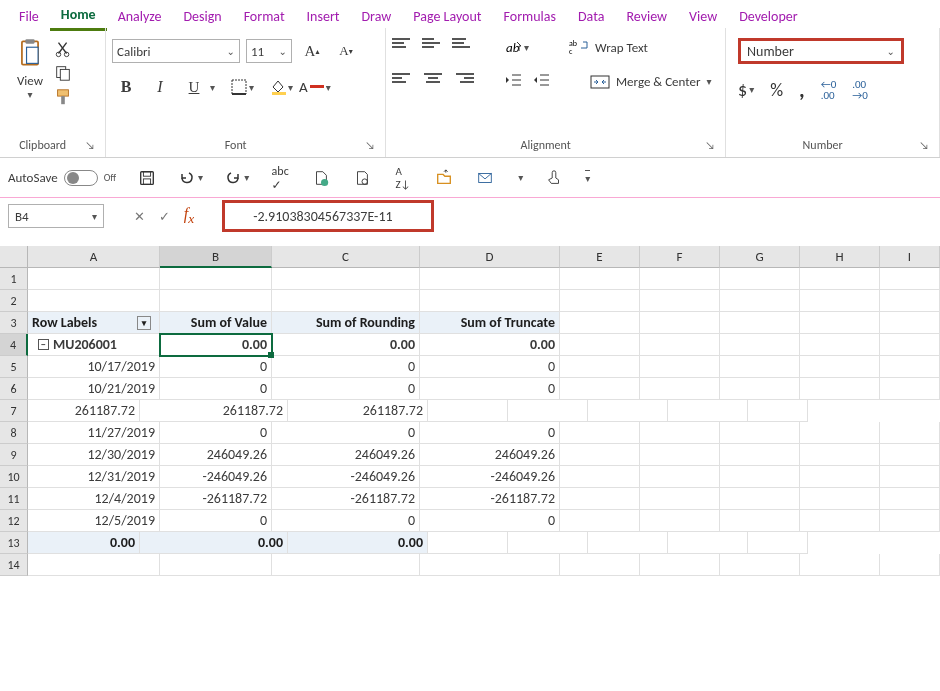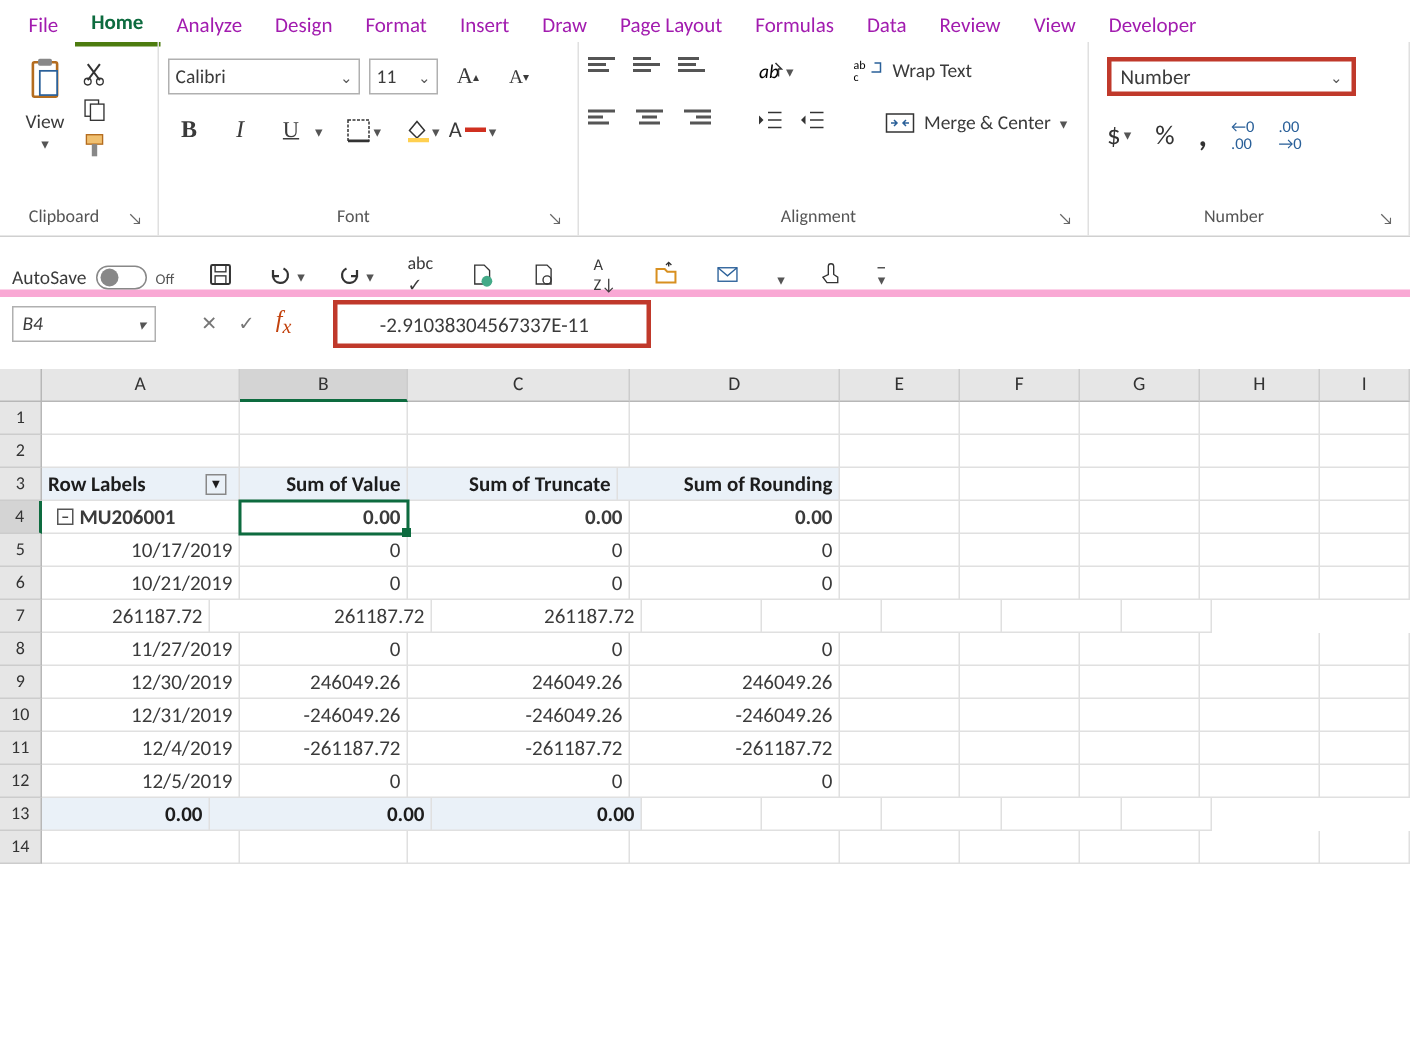--- a/index.html
+++ b/index.html
@@ -42,31 +42,31 @@
   .bar { height:2px; background:#555; }
   .wrap-merge-item { display:flex; align-items:center; gap:6px; cursor:pointer;}
   
   .number-group { flex:1; }
   .number-body { padding:4px 6px 0 6px; }
   .num-format-box { width:166px; height:26px; border:3px solid #c0392b; display:flex; align-items:center; justify-content:space-between; padding:0 6px; font-size:14px; margin-bottom:12px;}
   .num-row { display:flex; gap:16px; align-items:center; font-size:18px; color:#333;}
   .num-row .decbtn { font-size:11px; display:flex; flex-direction:column; line-height:1; color:#2a6099;}
   
   
-  .qat { display:flex; align-items:flex-end; height:40px; padding:0 8px; gap:21px; border-bottom:5px solid #f9a8d4; }
+  .qat { display:flex; align-items:center; height:40px; padding:0 8px; gap:21px; border-bottom:1px solid #f9a8d4; }
   .autosave { display:flex; align-items:center; gap:6px; font-size:13px; }
   .toggle { width:34px; height:16px; border:1px solid #888; border-radius:8px; position:relative;}
   .toggle-knob { width:12px; height:12px; border-radius:50%; background:#888; position:absolute; top:1px; left:2px;}
   .qat-ic { width:20px; height:20px; display:flex; align-items:center; justify-content:center; cursor:pointer;}
   .qat-ic svg { width:18px; height:18px; }
   .qat-split { display:flex; align-items:center; gap:2px; }
   
   
   .formula-area { display:flex; align-items:center; height:48px; padding:0 8px 12px 8px; gap:0; background:#fff;}
-  .name-box { width:96px; height:24px; border:1px solid #b0b0b0; display:flex; align-items:center; justify-content:space-between; padding:0 6px; margin-right:30px;font-style:italic;}
+  .name-box { width:96px; height:24px; border:1px solid #b0b0b0; display:flex; align-items:center; justify-content:space-between; padding:0 6px; margin-right:30px;}
   .fx-btns { display:flex; gap:14px; align-items:center; color:#767676; }
   .fx-btns .fx { font-style:italic; font-family:"Times New Roman",serif; font-size:16px; color:#c2410c;}
   .formula-val { height:32px; border:3px solid #c0392b; display:flex; align-items:center; padding:0 28px; font-size:14px; margin-left:28px; min-width:212px;}
   
   
   .sheet-wrap { display:flex; }
   .corner { width:28px; height:22px; background:#e6e6e6; border-right:1px solid #b7b7b7; border-bottom:1px solid #b7b7b7; }
   .col-headers { display:flex; }
   .col-h { height:22px; display:flex; align-items:center; justify-content:center; background:#e6e6e6; border-right:1px solid #ccc; border-bottom:1px solid #b7b7b7; font-size:13px; color:#333;}
   .col-h.sel { background:#d4d4d4; border-bottom:2px solid #0d6b3f; }
@@ -442,22 +442,22 @@
         <div class="cell cI "></div>
       </div>
       <div class="row">
         <div class="row-h">3</div>
         <div class="cell cA b hdr">
           <span>Row Labels</span>
           <span style="flex:1"></span>
           <span class="pivot-btn">▾</span>
         </div>
         <div class="cell cB r b hdr ">Sum of Value</div>
+        <div class="cell cC r b hdr ">Sum of Rounding</div>
         <div class="cell cD r b hdr ">Sum of Truncate</div>
-        <div class="cell cC r b hdr ">Sum of Rounding</div>
         <div class="cell cE "></div>
         <div class="cell cF "></div>
         <div class="cell cG "></div>
         <div class="cell cH "></div>
         <div class="cell cI "></div>
       </div>
       <div class="row">
         <div class="row-h sel">4</div>
         <div class="cell cA b" style="padding-left:10px;"><span class="pivot-toggle">−</span>MU206001</div>
         <div class="cell cB r b active ">0.00</div>

